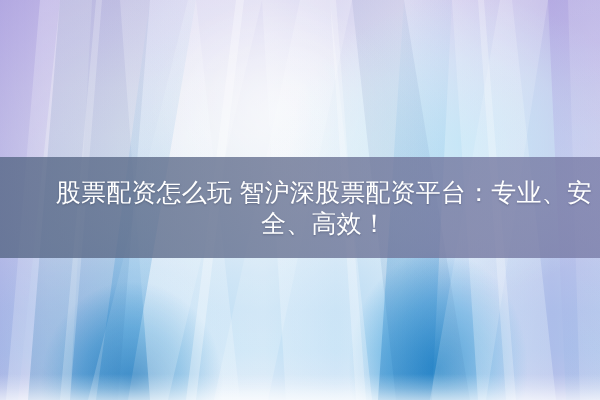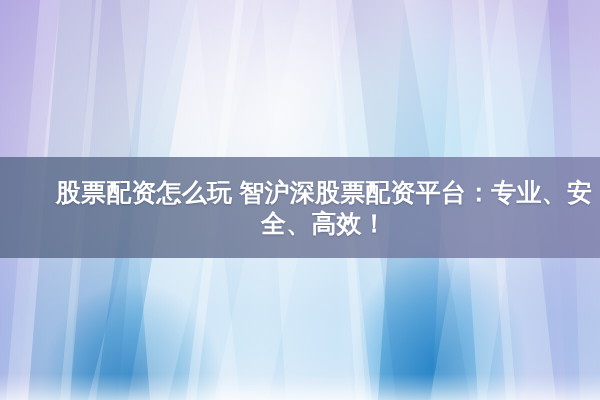--- a/index.html
+++ b/index.html
@@ -122,21 +122,21 @@
     justify-content: center;
     box-sizing: border-box;
     padding: 0 6px;
   }
 
   .title-text {
     width: 100%;
     text-align: center;
     color: #ffffff;
     font-family: "Liberation Sans", "DejaVu Sans", sans-serif;
-    font-weight: 700;
+    font-weight: 400;
     font-size: 25px;
     line-height: 31px;
     letter-spacing: 0.2px;
     text-shadow: 0 1px 2px rgba(40,50,75,0.35);
     white-space: normal;
     word-break: break-word;
     margin-left: 48px;
   }
 
   

